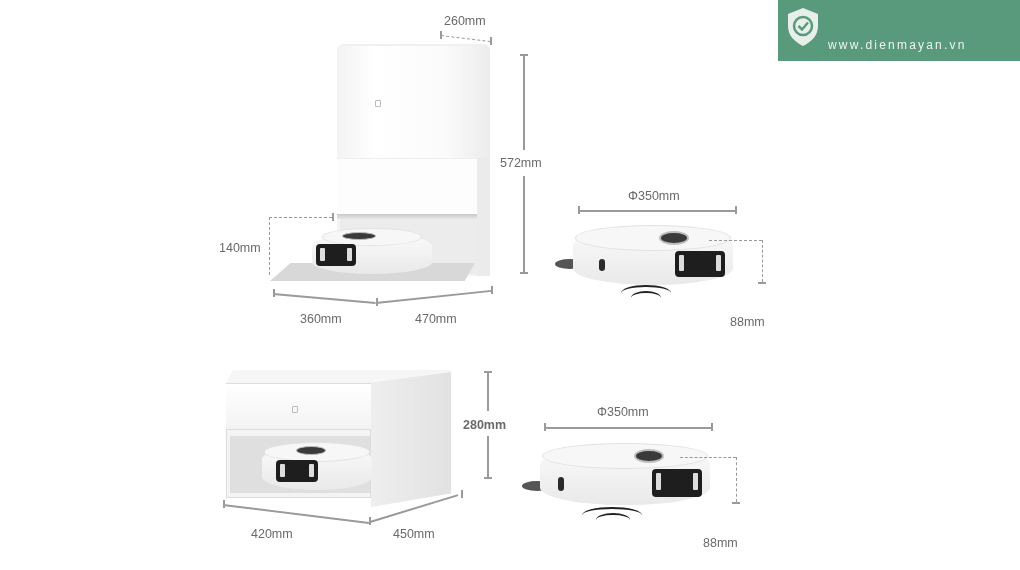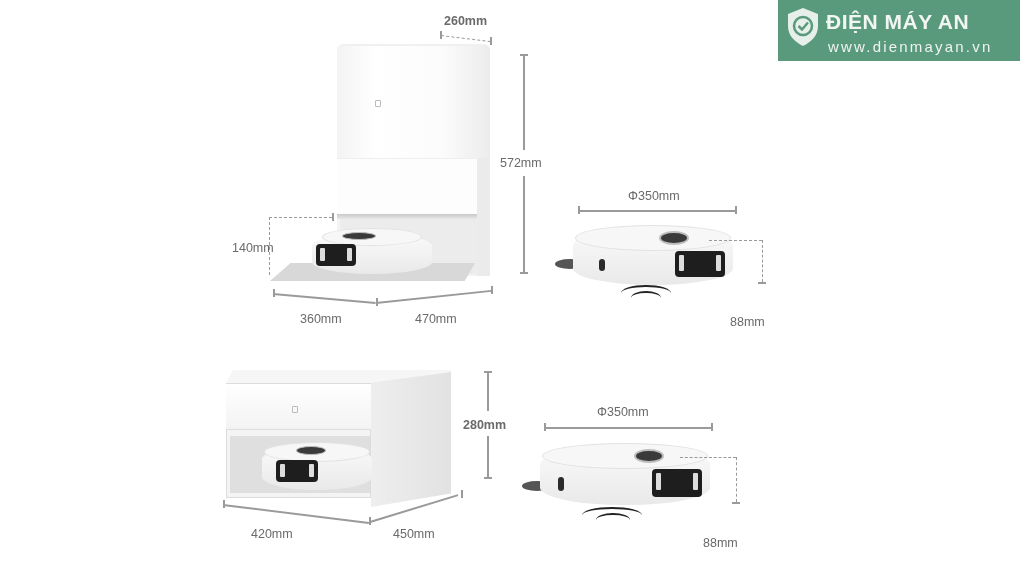--- a/index.html
+++ b/index.html
@@ -8,21 +8,21 @@
   .dim { position: absolute; font-size: 12.5px; color: #6a6a6a; white-space: nowrap; }
   .line { position: absolute; background: #9a9a9a; }
   .dash-h { position: absolute; border-top: 1.5px dashed #9a9a9a; height: 0; }
   .dash-v { position: absolute; border-left: 1.5px dashed #9a9a9a; width: 0; }
   .tick-h { position: absolute; width: 8px; height: 1.5px; background: #9a9a9a; }
   .tick-v { position: absolute; width: 1.5px; height: 8px; background: #9a9a9a; }
 
   
   .logo { position: absolute; left: 778px; top: 0; width: 242px; height: 61px; background: #5a9a7c; }
   .logo-title { position: absolute; left: 48px; top: 10px; font-size: 21px; font-weight: bold; color: #f2f6f3; letter-spacing: 0.5px; white-space: nowrap; }
-  .logo-url { position: absolute; left: 50px; top: 38px; font-size: 15px; color: #eef3f0; letter-spacing: 2.2px; white-space: nowrap; }
+  .logo-url { position: absolute; left: 50px; top: 38px; font-size: 12px; color: #eef3f0; letter-spacing: 2.2px; white-space: nowrap; }
   .logo-shield { position: absolute; left: 8px; top: 7px; width: 34px; height: 40px; }
 
   
   .tower { position: absolute; left: 337px; top: 46px; width: 153px; height: 230px; background: linear-gradient(90deg, #f3f3f3 0%, #ffffff 25%, #fbfbfb 70%, #ececec 100%); border-radius: 4px 4px 0 0; }
   .tower-top { position: absolute; left: 337px; top: 44px; width: 153px; height: 8px; background: #f0f0f0; border-radius: 6px 6px 0 0; }
   .tower-band { position: absolute; left: 337px; top: 158px; width: 140px; height: 57px; background: #fdfdfd; border-top: 1px solid #eee; }
   .tower-silver { position: absolute; left: 337px; top: 214px; width: 140px; height: 5px; background: linear-gradient(#c8c8c8,#e8e8e8); }
   .tower-recess { position: absolute; left: 340px; top: 219px; width: 138px; height: 55px; background: #ececec; }
   .tower-side { position: absolute; left: 477px; top: 158px; width: 13px; height: 118px; background: #ebebeb; }
   .ramp1 { position: absolute; left: 270px; top: 263px; width: 205px; height: 18px; background: #d8d8d8; clip-path: polygon(10% 0, 100% 0, 95% 100%, 0 100%); }
@@ -49,21 +49,20 @@
 </style>
 </head>
 <body>
 
 <div class="logo">
   <svg class="logo-shield" viewBox="0 0 34 40">
     <path d="M17 1 L32 7 L32 19 C32 29 25 35 17 39 C9 35 2 29 2 19 L2 7 Z" fill="#e6efe9"></path>
     <circle cx="17" cy="19" r="9" fill="none" stroke="#5a9a7c" stroke-width="2.5"></circle>
     <path d="M12.5 19 L16 22.5 L22 15.5" fill="none" stroke="#5a9a7c" stroke-width="2.5"></path>
   </svg>
-  <div class="logo-title">ĐIỆN MÁY AN</div>
   <div class="logo-url">www.dienmayan.vn</div>
 </div>
 
 <div>
   <div class="tower-top"></div>
   <div class="tower"></div>
   <div class="tower-band"></div>
   <div class="tower-side"></div>
   <div class="tower-silver"></div>
   <div class="tower-recess"></div>
@@ -71,35 +70,35 @@
   <div class="mi-logo" style="left:375px;top:100px;"></div>
 
   <div class="robot" style="left:312px;top:228px;width:120px;height:46px;">
     <div class="body" style="left:0;top:6px;width:120px;height:40px;"></div>
     <div class="topdisc" style="left:10px;top:0;width:100px;height:18px;"></div>
     <div class="lidar" style="left:30px;top:4px;width:34px;height:8px;border-width:1px;"></div>
     <div class="cam" style="left:4px;top:16px;width:40px;height:22px;"></div>
   </div>
 </div>
 
-<div class="dim" style="left:444px;top:14px;font-weight:bold;">260mm</div>
+<div class="dim" style="left:444px;top:14px;">260mm</div>
 <div class="dash-h" style="left:441px;top:35px;width:50px;transform:rotate(7deg);transform-origin:left;"></div>
 <div class="tick-v" style="left:440px;top:31px;"></div>
 <div class="tick-v" style="left:490px;top:37px;"></div>
 
 <div class="line" style="left:523px;top:54px;width:1.5px;height:96px;"></div>
 <div class="line" style="left:523px;top:176px;width:1.5px;height:97px;"></div>
 <div class="tick-h" style="left:520px;top:54px;"></div>
 <div class="tick-h" style="left:520px;top:272px;"></div>
 <div class="dim" style="left:500px;top:156px;">572mm</div>
 
 <div class="dash-h" style="left:269px;top:217px;width:63px;"></div>
 <div class="tick-v" style="left:332px;top:213px;"></div>
 <div class="dash-v" style="left:269px;top:217px;height:58px;"></div>
-<div class="dim" style="left:219px;top:241px;margin-left:13px;">140mm</div>
+<div class="dim" style="left:219px;top:241px;">140mm</div>
 
 <div class="line" style="left:273px;top:293px;width:103px;height:1.5px;transform:rotate(5deg);transform-origin:left;"></div>
 <div class="line" style="left:376px;top:302px;width:116px;height:1.5px;transform:rotate(-6deg);transform-origin:left;"></div>
 <div class="tick-v" style="left:273px;top:289px;"></div>
 <div class="tick-v" style="left:376px;top:298px;"></div>
 <div class="tick-v" style="left:491px;top:286px;"></div>
 <div class="dim" style="left:300px;top:312px;">360mm</div>
 <div class="dim" style="left:415px;top:312px;">470mm</div>
 
 <div class="dim" style="left:628px;top:189px;">Φ350mm</div>

